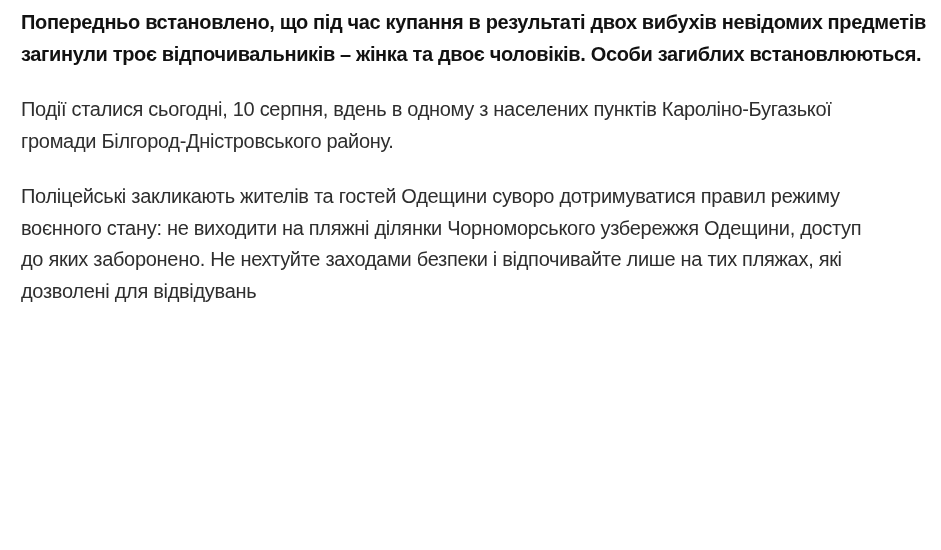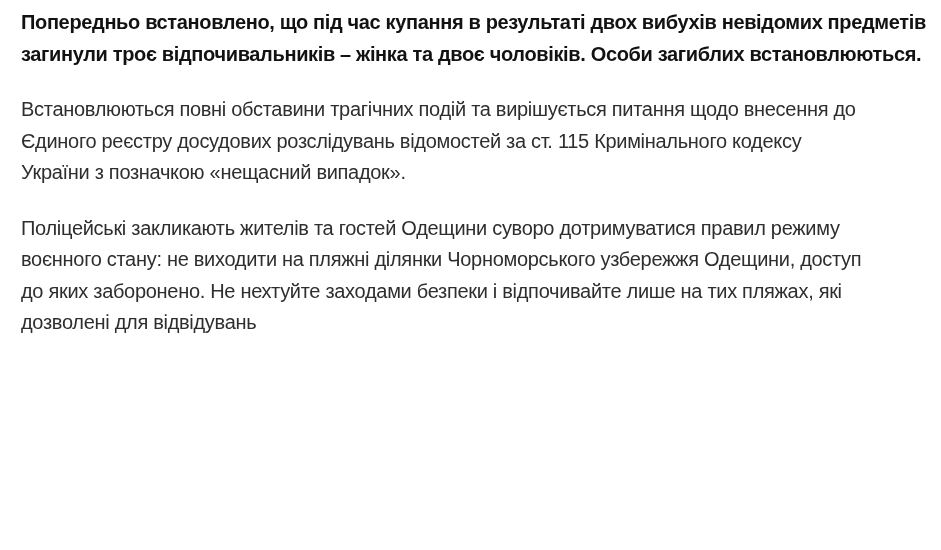--- a/index.html
+++ b/index.html
@@ -30,20 +30,19 @@
       color: #121212;
       letter-spacing: -0.35px;
     }
   </style>
 </head>
 <body>
 
 <div class="article">
   <p class="lead">Попередньо встановлено, що під час купання в результаті двох вибухів невідомих предметів
 загинули троє відпочивальників – жінка та двоє чоловіків. Особи загиблих встановлюються.</p>
-  <p>Встановлюються повні обставини трагічних подій та вирішується питання щодо внесення до
-Єдиного реєстру досудових розслідувань відомостей за ст. 115 Кримінального кодексу
-України з позначкою «нещасний випадок».</p>
+  <p>Події сталися сьогодні, 10 серпня, вдень в одному з населених пунктів Кароліно-Бугазької
+громади Білгород-Дністровського району.</p>
   <p>Поліцейські закликають жителів та гостей Одещини суворо дотримуватися правил режиму
 воєнного стану: не виходити на пляжні ділянки Чорноморського узбережжя Одещини, доступ
 до яких заборонено. Не нехтуйте заходами безпеки і відпочивайте лише на тих пляжах, які
 дозволені для відвідувань</p>
 </div>
 
 </body></html>

